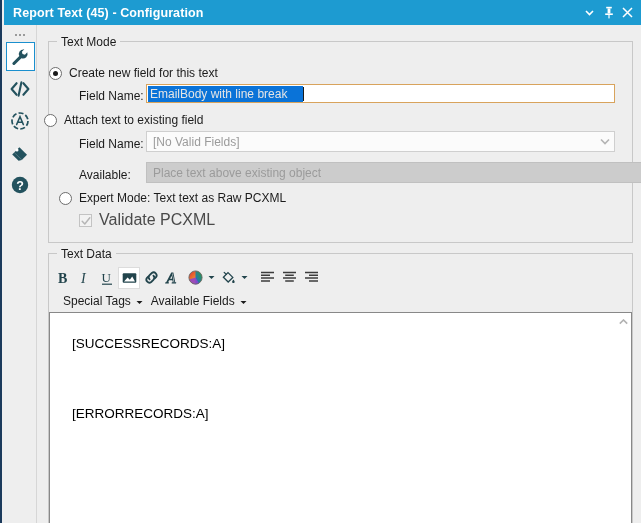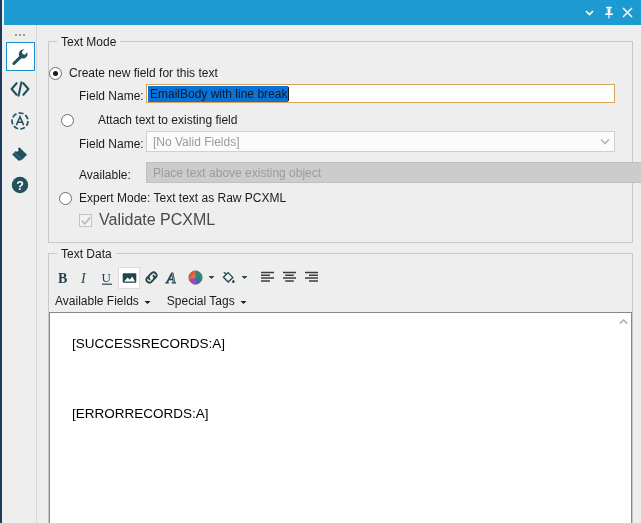--- a/index.html
+++ b/index.html
@@ -176,23 +176,23 @@
     background: #ffffff;
     box-sizing: border-box;
     display: flex;
     align-items: center;
     padding-left: 1px;
     cursor: text;
     overflow: hidden;
   }
   .textinput .sel {
     background: #0a73d8;
-    color: #0f172a;
+    color: #e5e5e5;
     font-size: 12px;
-    padding: 1px 1px 1px 2px;
+    padding: 1px 16px 1px 2px;
     white-space: nowrap;
   }
   .textinput .caret {
     width: 1px;
     height: 14px;
     background: #1b1b1b;
   }
 
   
   .combo {
@@ -358,20 +358,21 @@
     width: 8px; height: 498px;
     background: #eeeeee;
   }
 </style>
 </head>
 <body>
 
 <div id="app">
 
   <div class="titlebar">
+    <div class="titlebar-text">Report Text (45) - Configuration</div>
     <div class="titlebar-buttons">
       <div class="tbtn">
         <svg width="9" height="9" viewBox="0 0 9 9">
             <path d="M1 3 L4.5 6.5 L8 3" fill="none" stroke="#ffffff" stroke-width="1.6"></path>
           </svg>
       </div>
       <div class="tbtn">
         <svg width="12" height="13" viewBox="0 0 12 13">
           <rect x="3.2" y="0.8" width="5.6" height="1.6" fill="#ffffff"></rect>
           <rect x="4.6" y="2.4" width="2.8" height="5" fill="#ffffff"></rect>
@@ -454,21 +455,21 @@
       <span class="radio-label">Create new field for this text</span>
     </div>
 
     <div class="field-label" style="left:41px; top:64px;">Field Name:</div>
 
     <div class="textinput" style="left:108px; top:59px; width:469px;">
       <span class="sel">EmailBody with line break</span>
       <span class="caret"></span>
     </div>
 
-    <div class="radio-row" style="left:23px; top:88px;gap:17px;">
+    <div class="radio-row" style="left:6px; top:88px;">
       <span class="radio"></span>
       <span class="radio-label">Attach text to existing field</span>
     </div>
 
     <div class="field-label" style="left:41px; top:112px;">Field Name:</div>
 
     <div class="combo white" style="left:108px; top:106px; width:469px;">
       <span class="ctext">[No Valid Fields]</span>
       <span class="carrow">
         <svg width="10" height="7" viewBox="0 0 10 7">
@@ -617,30 +618,30 @@
       <div class="tb-btn">
         <span>
           <svg width="15" height="13" viewBox="0 0 15 13">
             <path d="M1 1.5 H14 M5 4.3 H14 M1 7.1 H14 M5 9.9 H14" stroke="#3c3c3c" stroke-width="1.5"></path>
           </svg>
         </span>
       </div>
     </div>
 
     <div class="rmenubar">
-      <div class="menu-item">
-        <span>Available Fields</span>
+      <div class="menu-item" style="margin-left:8px;">
+        <span>Special Tags</span>
         <span>
           <svg width="7" height="5" viewBox="0 0 7 5">
               <path d="M0.5 1 L3.5 4 L6.5 1" fill="#1b1b1b"></path>
             </svg>
         </span>
       </div>
-      <div class="menu-item" style="margin-left:8px;">
-        <span>Special Tags</span>
+      <div class="menu-item">
+        <span>Available Fields</span>
         <span>
           <svg width="7" height="5" viewBox="0 0 7 5">
               <path d="M0.5 1 L3.5 4 L6.5 1" fill="#1b1b1b"></path>
             </svg>
         </span>
       </div>
     </div>
 
     <div class="editor-wrap">
       <div class="editor">

